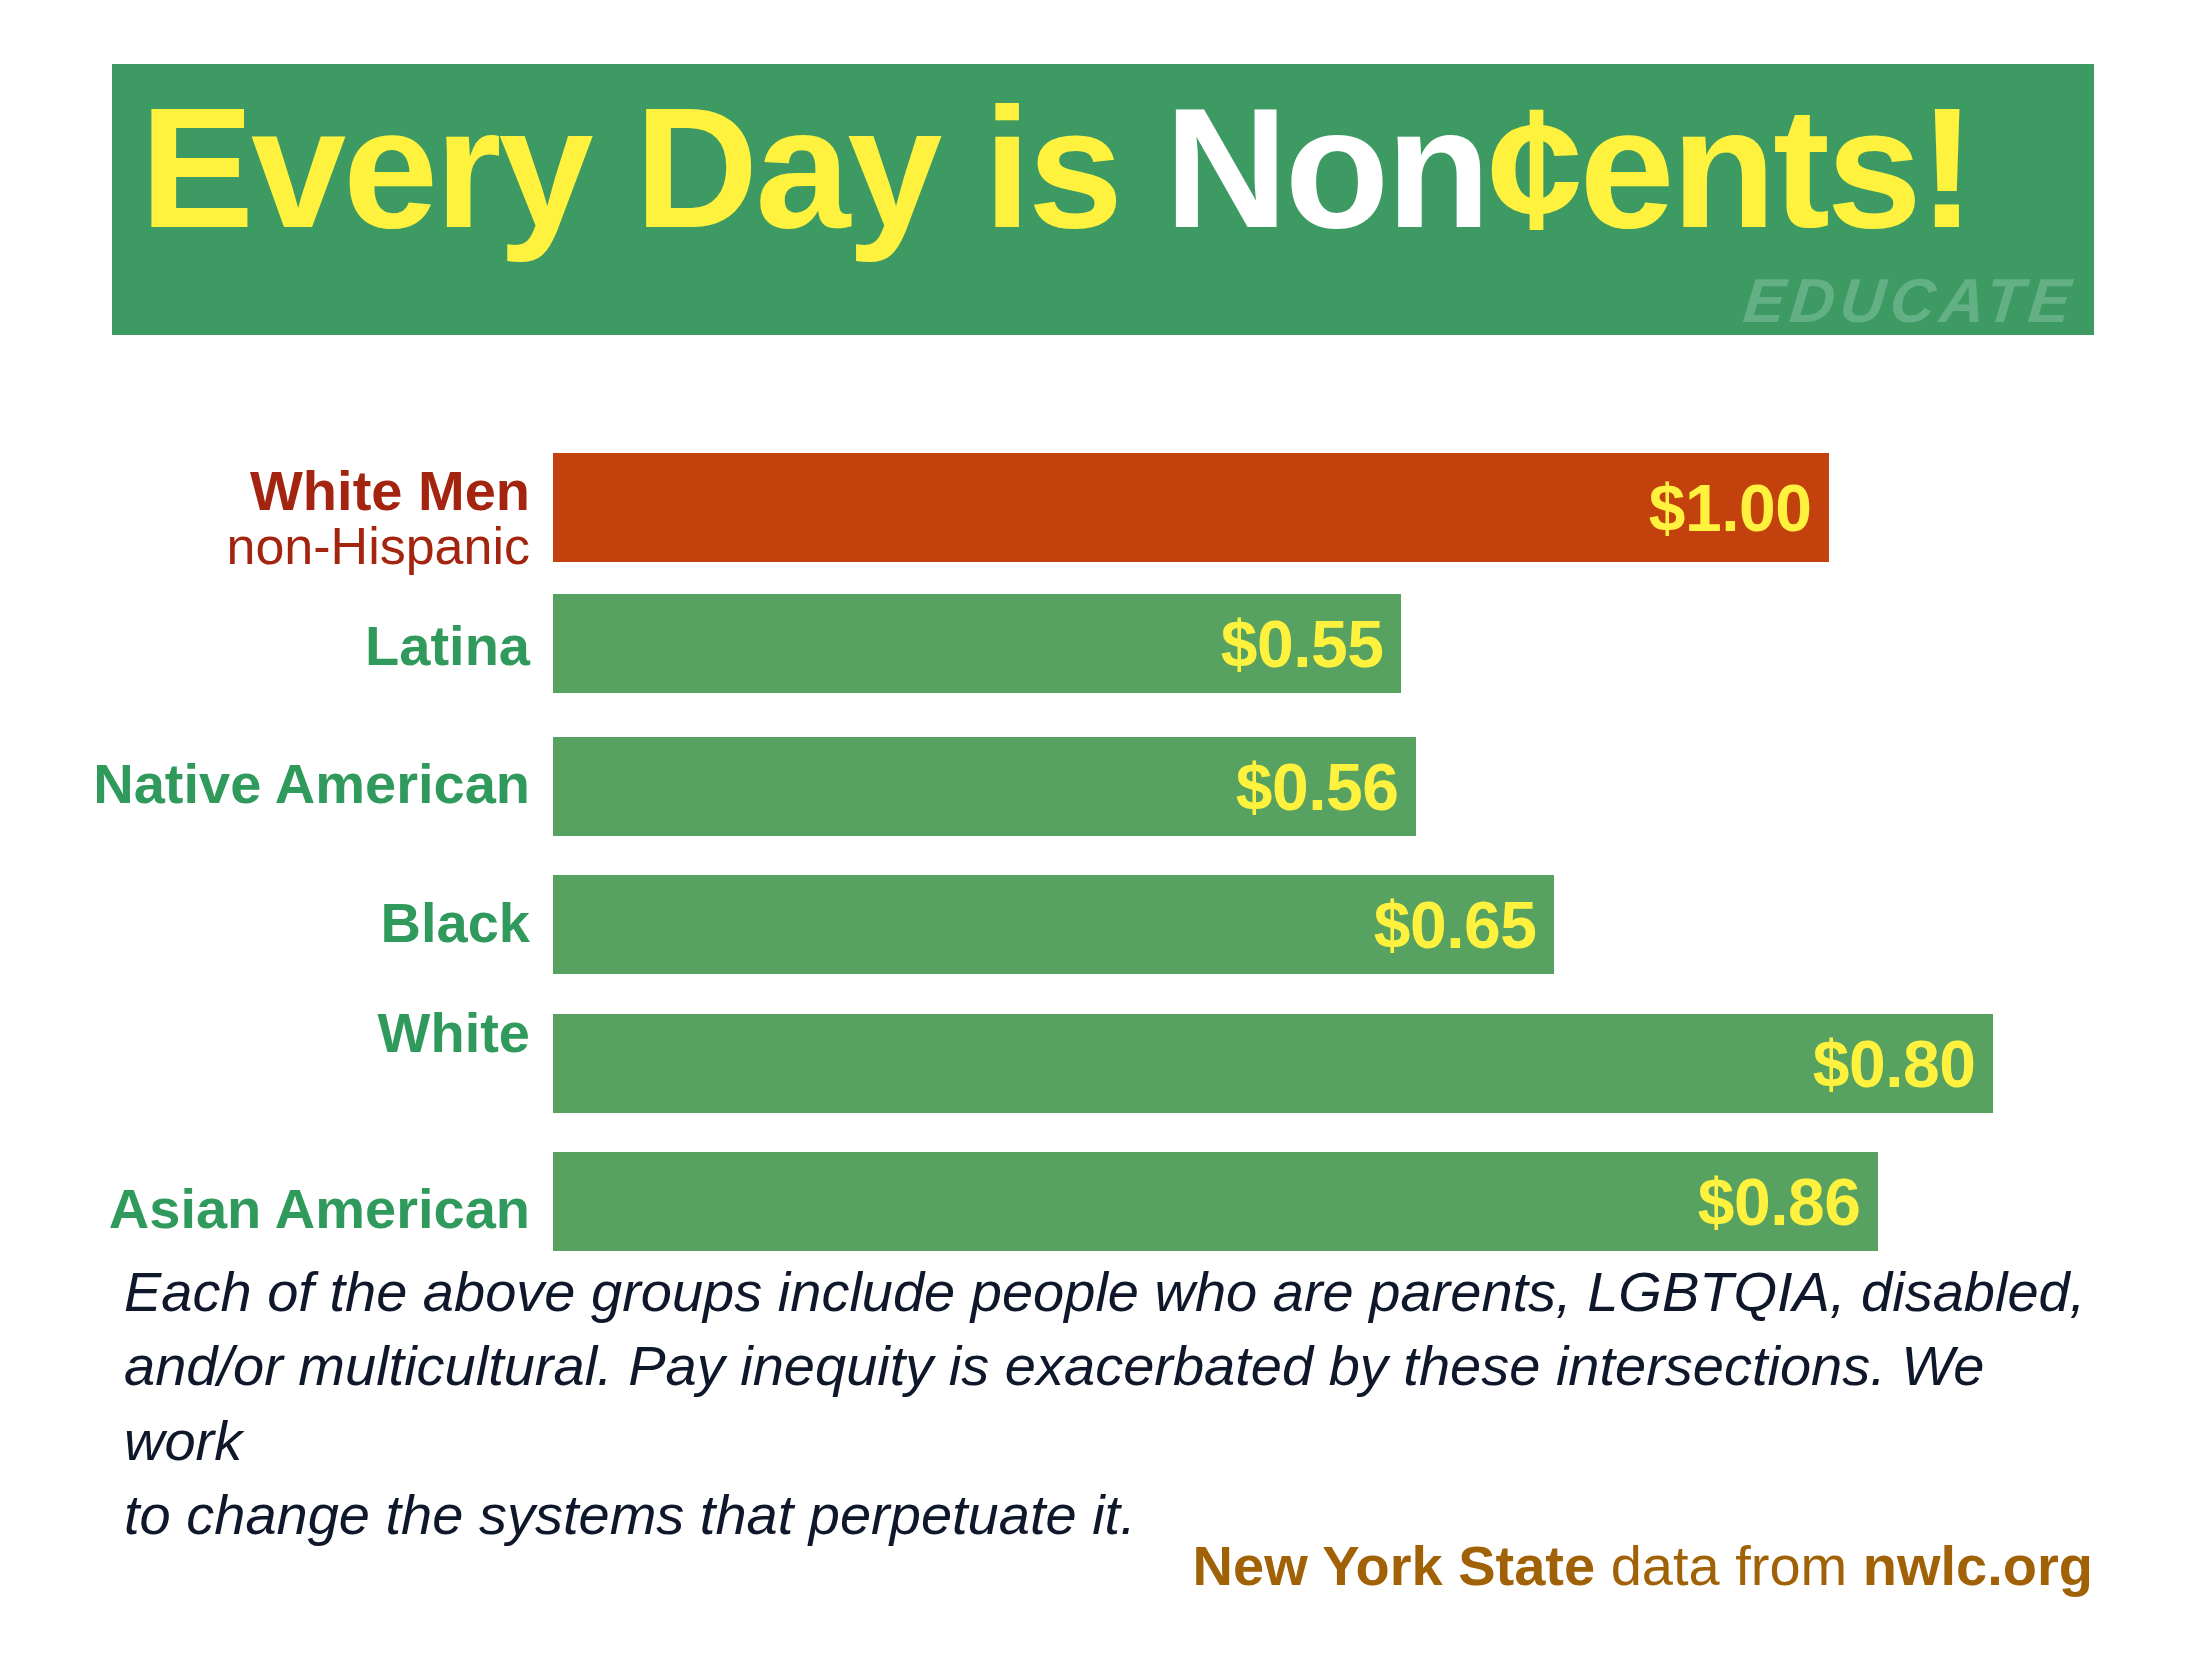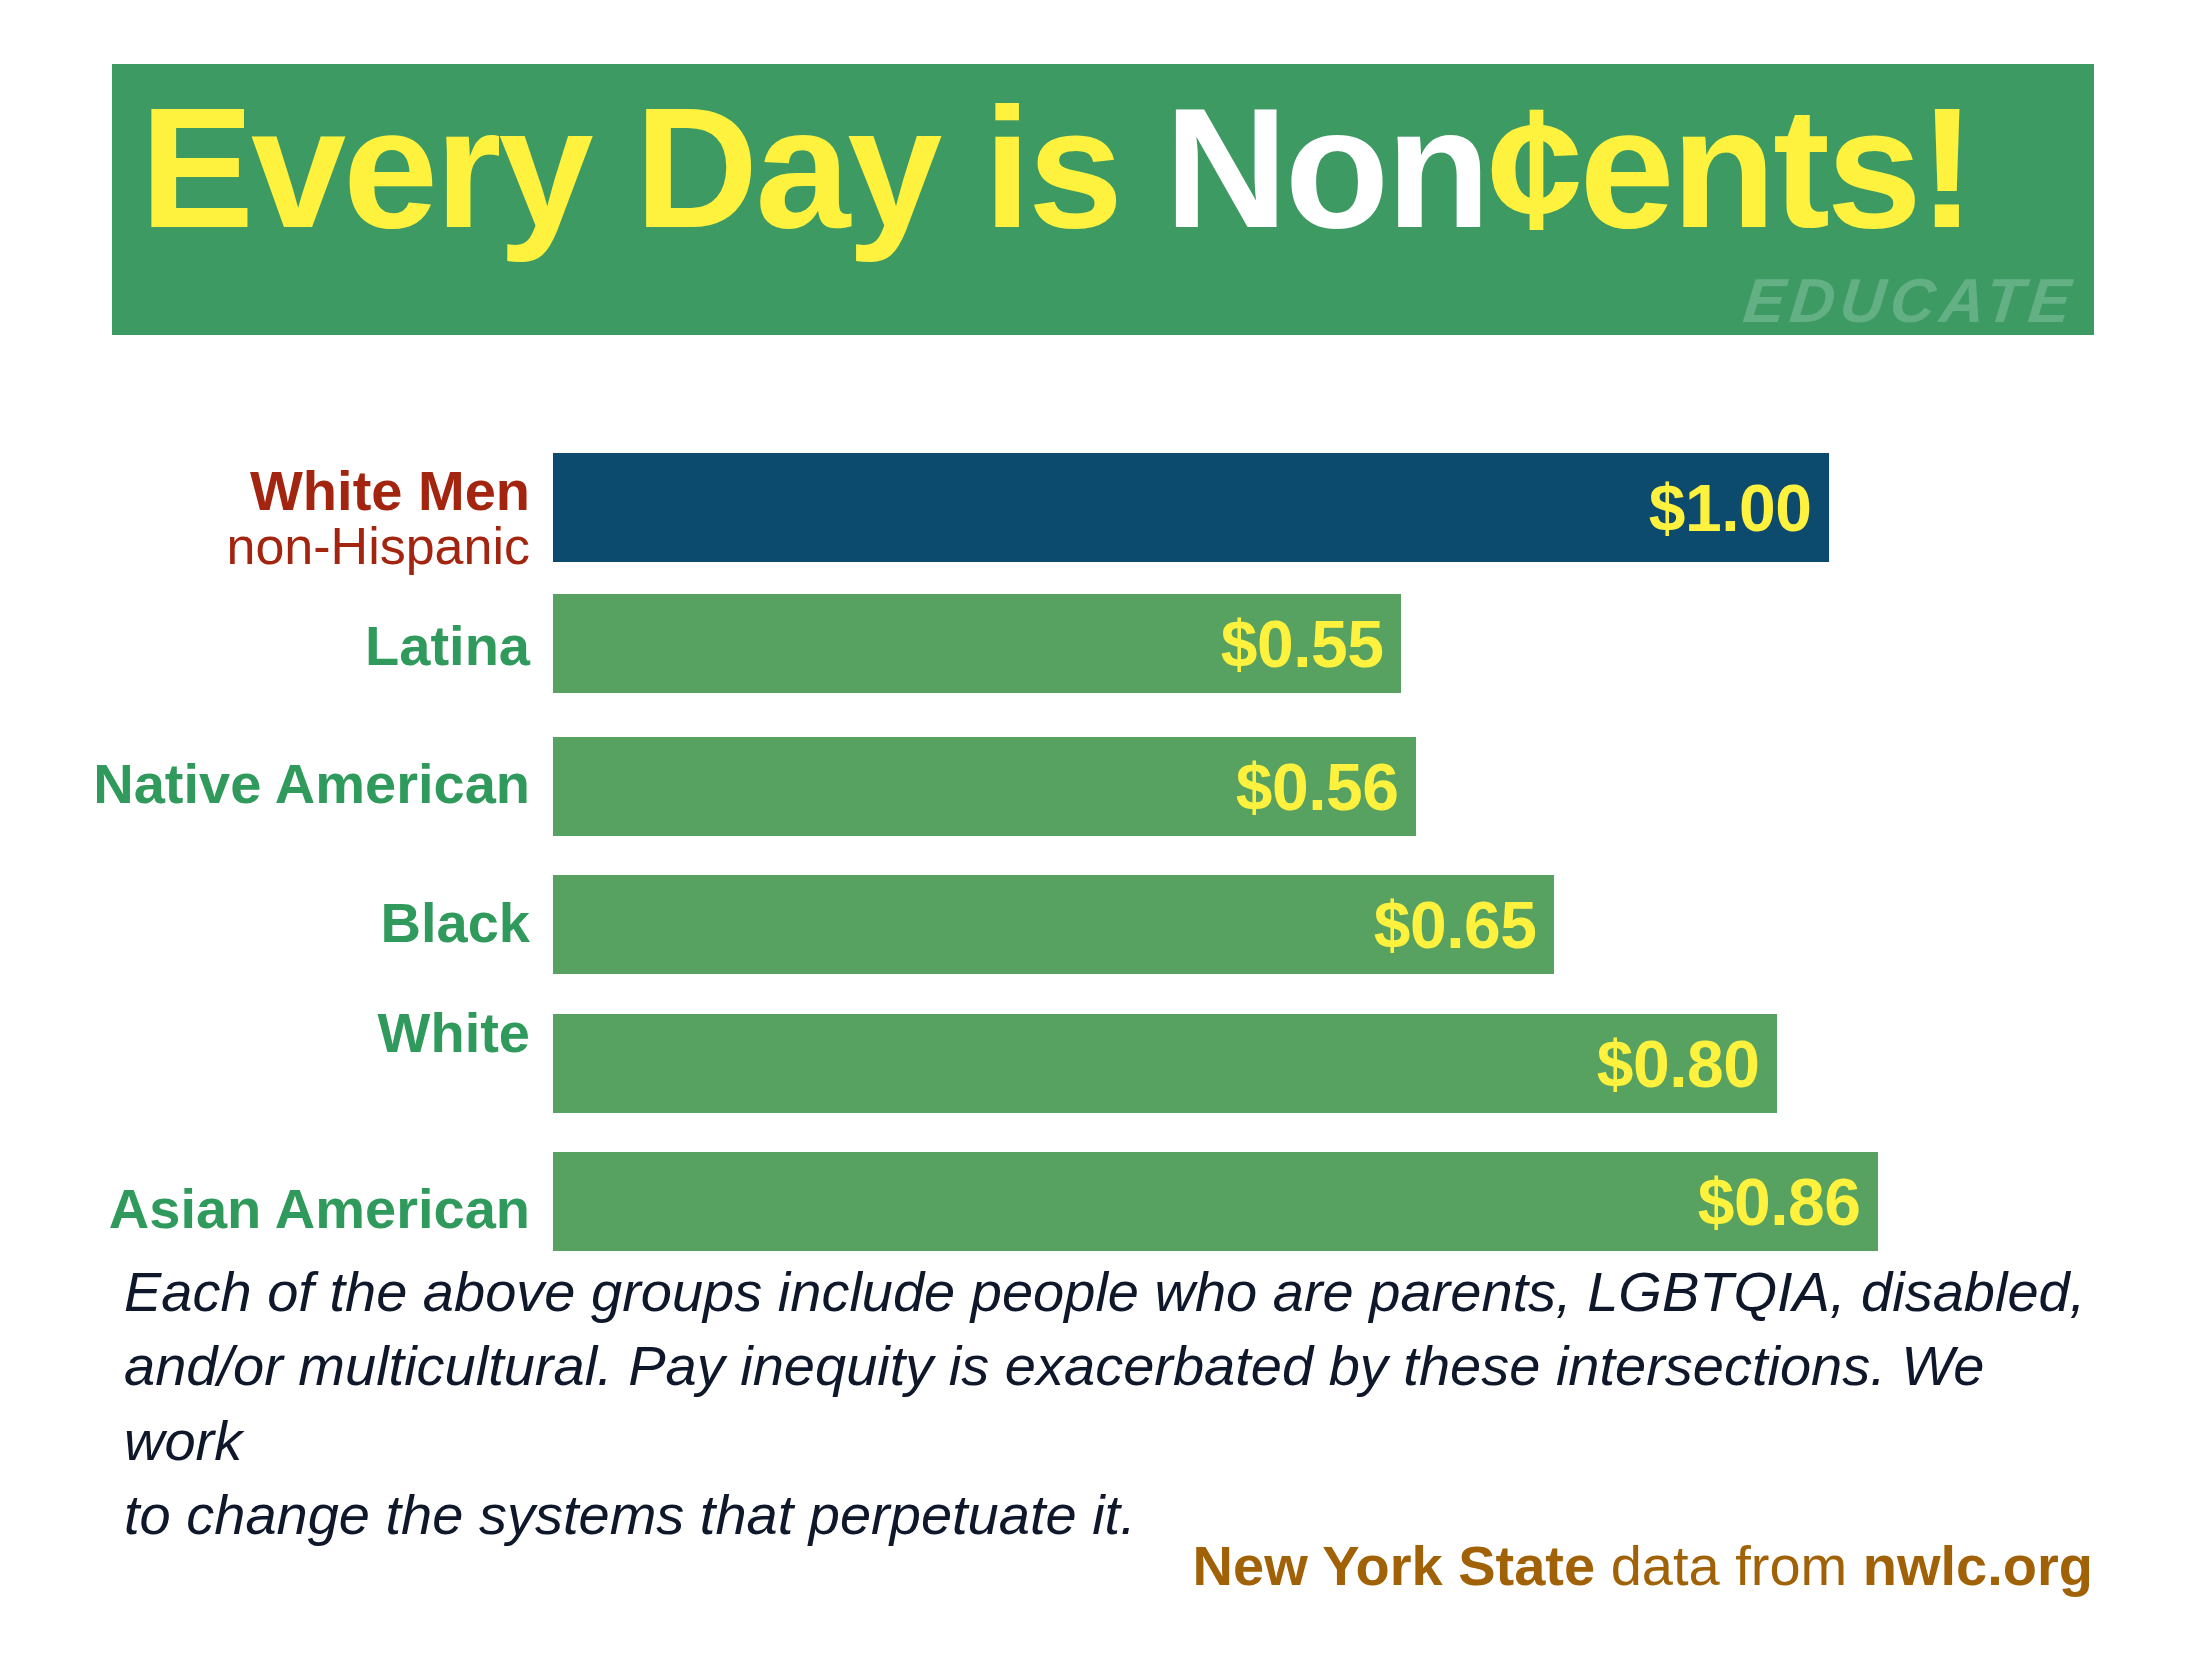--- a/index.html
+++ b/index.html
@@ -47,36 +47,36 @@
     position:absolute;left:553px;
     display:flex;align-items:center;justify-content:flex-end;
   }
   .bar .val{
     color:#fff23f;font-weight:700;font-size:66px;
     line-height:1;padding-right:17.6px;white-space:nowrap;
     letter-spacing:-0.5px;
   }
 
   
-  #row-0 .bar{top:11.4px;height:109px;width:1276px;background:#0c4a6e;}
+  #row-0 .bar{top:11.4px;height:109px;width:1276px;background:#c2410c;}
   #row-0 .row-label{top:11.4px;color:#a3240f;font-size:56px;}
   #row-0 .row-label .l1{font-size:56px;margin-top:9px;}
   #row-0 .row-label .l2{font-size:52px;}
 
   
   .green .bar{height:99px;background:#57a261;}
   .green .row-label{color:#2f9a5c;font-weight:700;font-size:56px;white-space:nowrap;}
 
   #row-1 .bar{top:152px;width:848px;text-align:center;}
   #row-1 .row-label{top:175px;}
   #row-2 .bar{top:295px;width:863px;}
   #row-2 .row-label{top:313px;}
   #row-3 .bar{top:433px;width:1001px;}
   #row-3 .row-label{top:452px;}
-  #row-4 .bar{top:572px;width:1224px;justify-content:flex-end;}
+  #row-4 .bar{top:572px;width:1440px;justify-content:flex-end;}
   #row-4 .row-label{top:562px;}
   #row-5 .bar{top:710px;width:1325px;}
   #row-5 .row-label{top:738px;}
 
   
   #footnote{
     position:absolute;left:124px;top:1255px;width:1975px;
     color:#0f172a;font-style:italic;font-size:56px;line-height:1.33;
     font-weight:400;
   }

